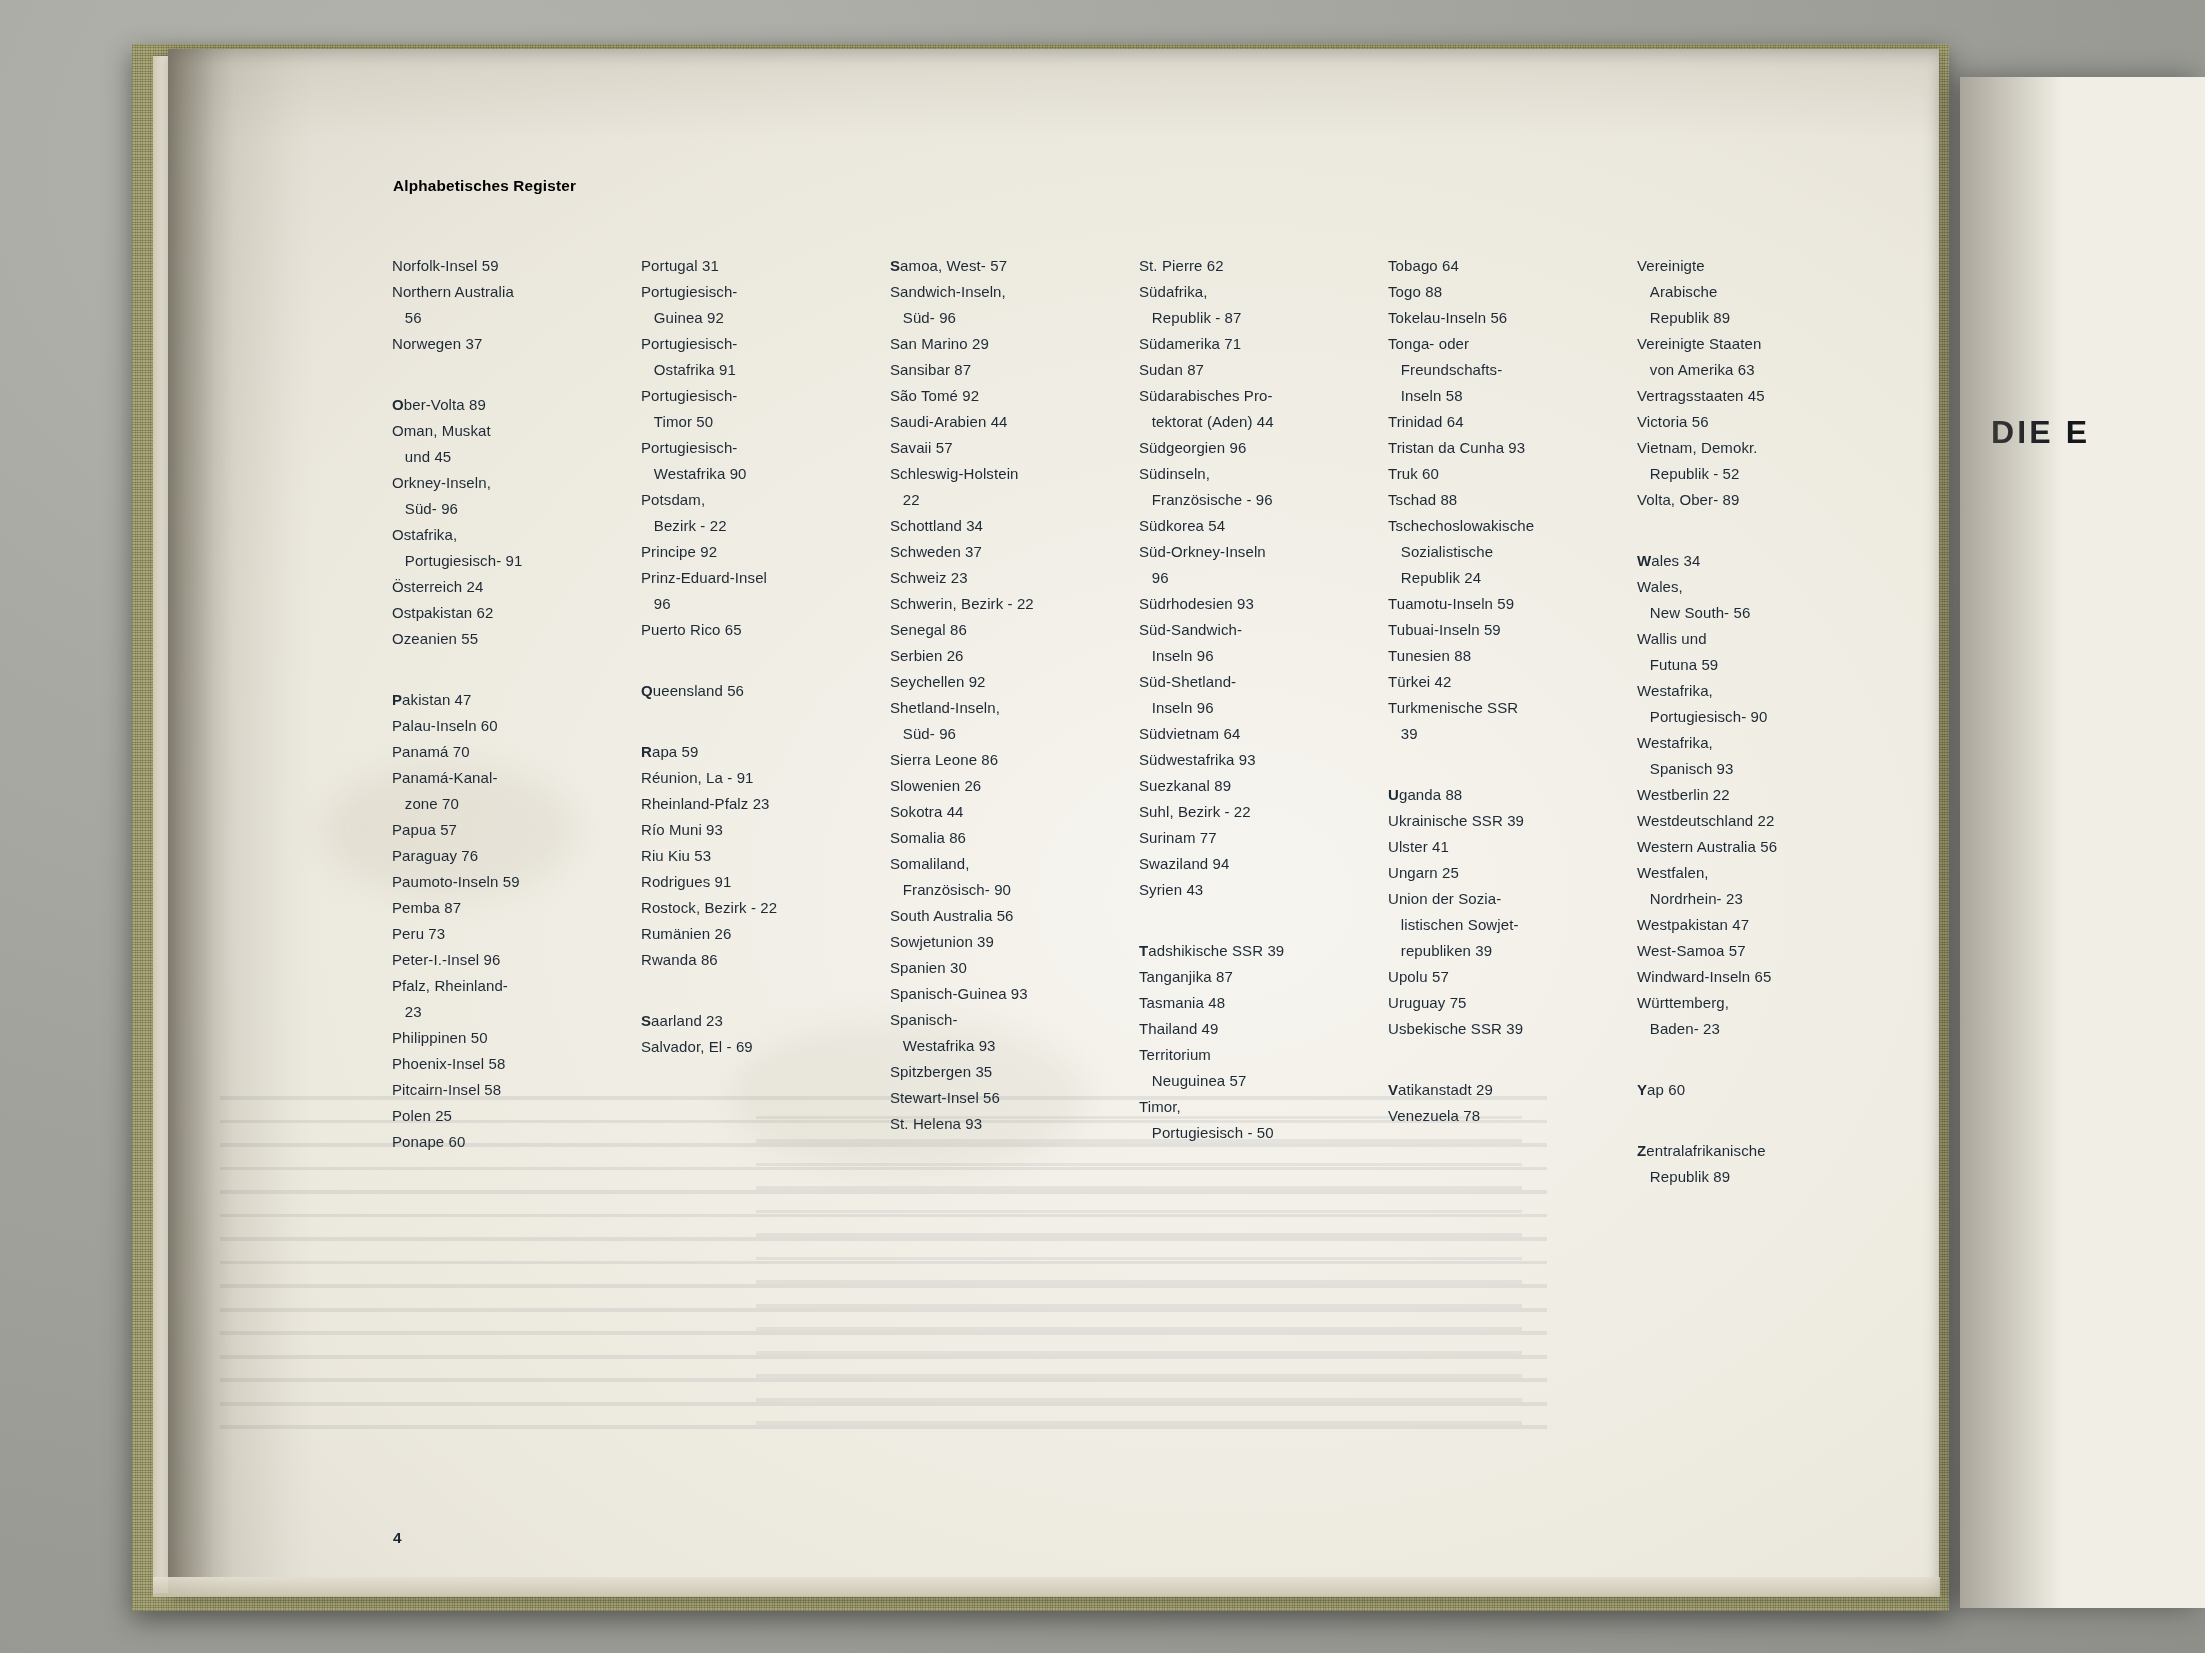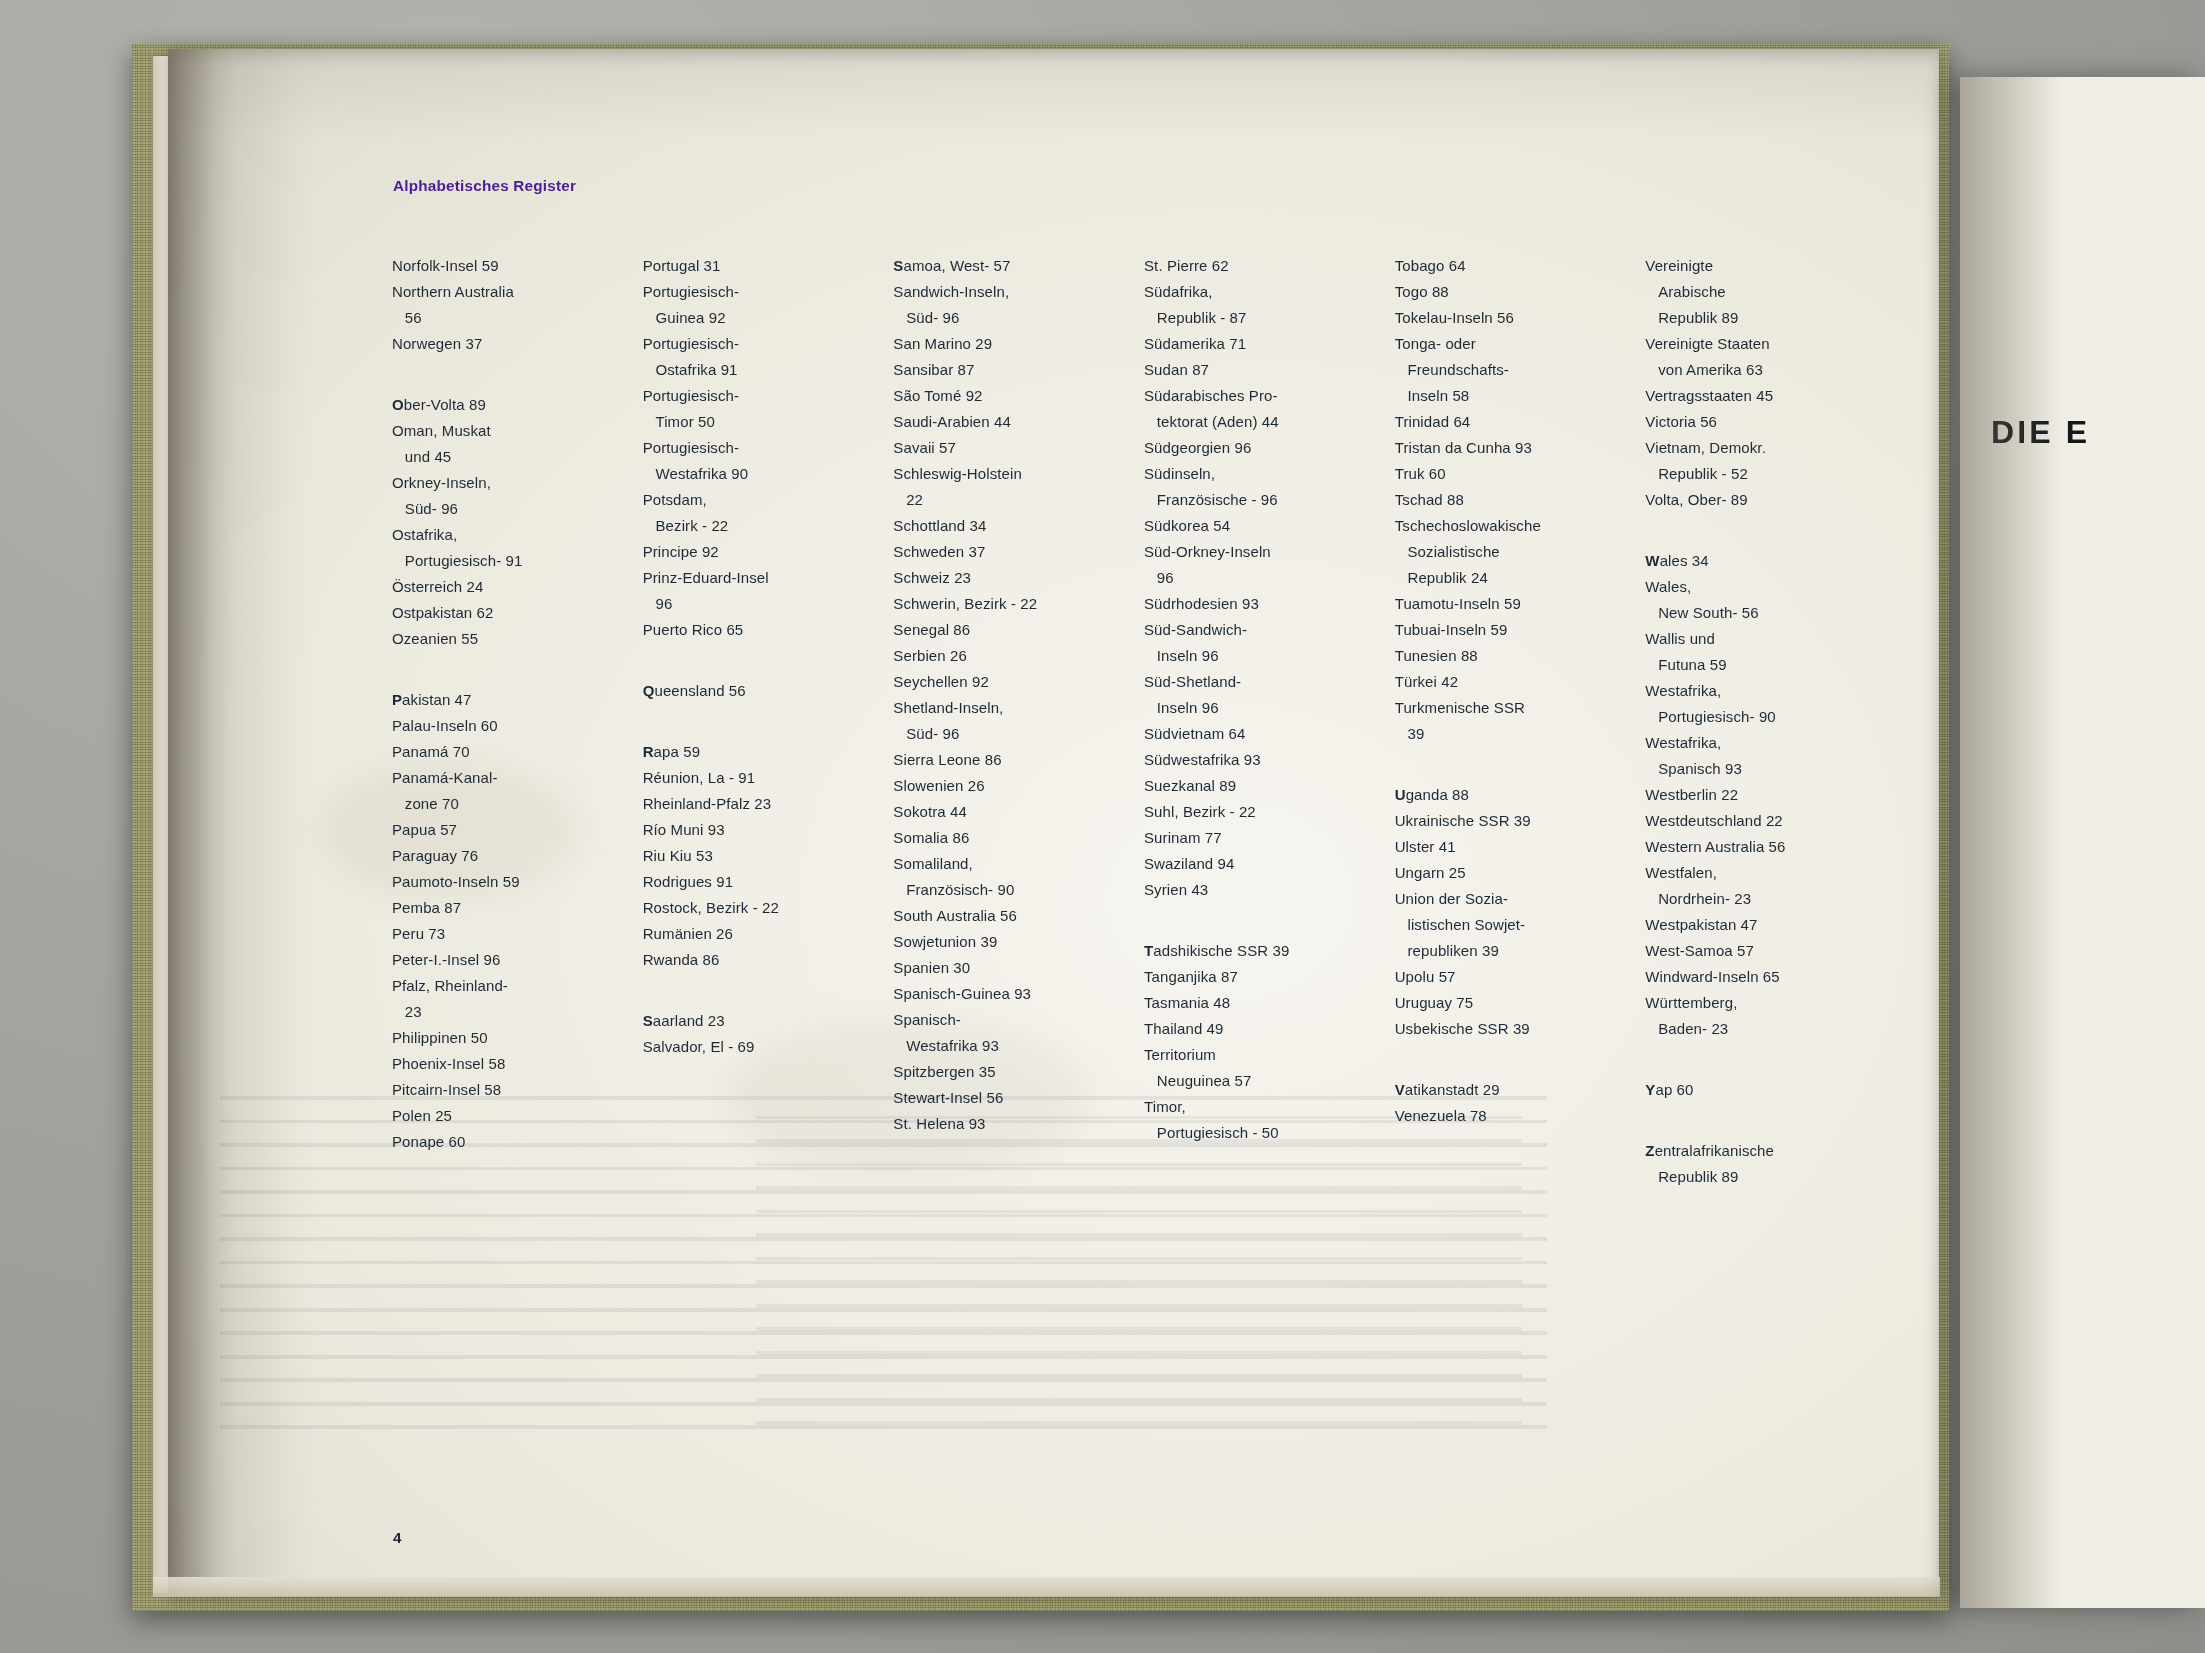--- a/index.html
+++ b/index.html
@@ -81,27 +81,27 @@
     opacity:.9;
   }
 
   
   #content{
     position:absolute;
     left:168px;top:49px;width:1771px;height:1547px;
   }
   #header-title{
     position:absolute;left:225px;top:128px;
-    font-size:15.3px;font-weight:bold;color:#4c1d95;
+    font-size:15.3px;font-weight:bold;color:#000000;
     letter-spacing:0.2px;
   }
   #columns{
     position:absolute;left:224px;top:204px;width:1496px;
     display:flex;
-    gap:8px;
+    gap:0px;
   }
   .col{
     width:249px;
   }
   .entry{
     font-size:15px;
     line-height:26px;
     color:#1d2a36;
     white-space:pre-wrap;
     letter-spacing:0.1px;

